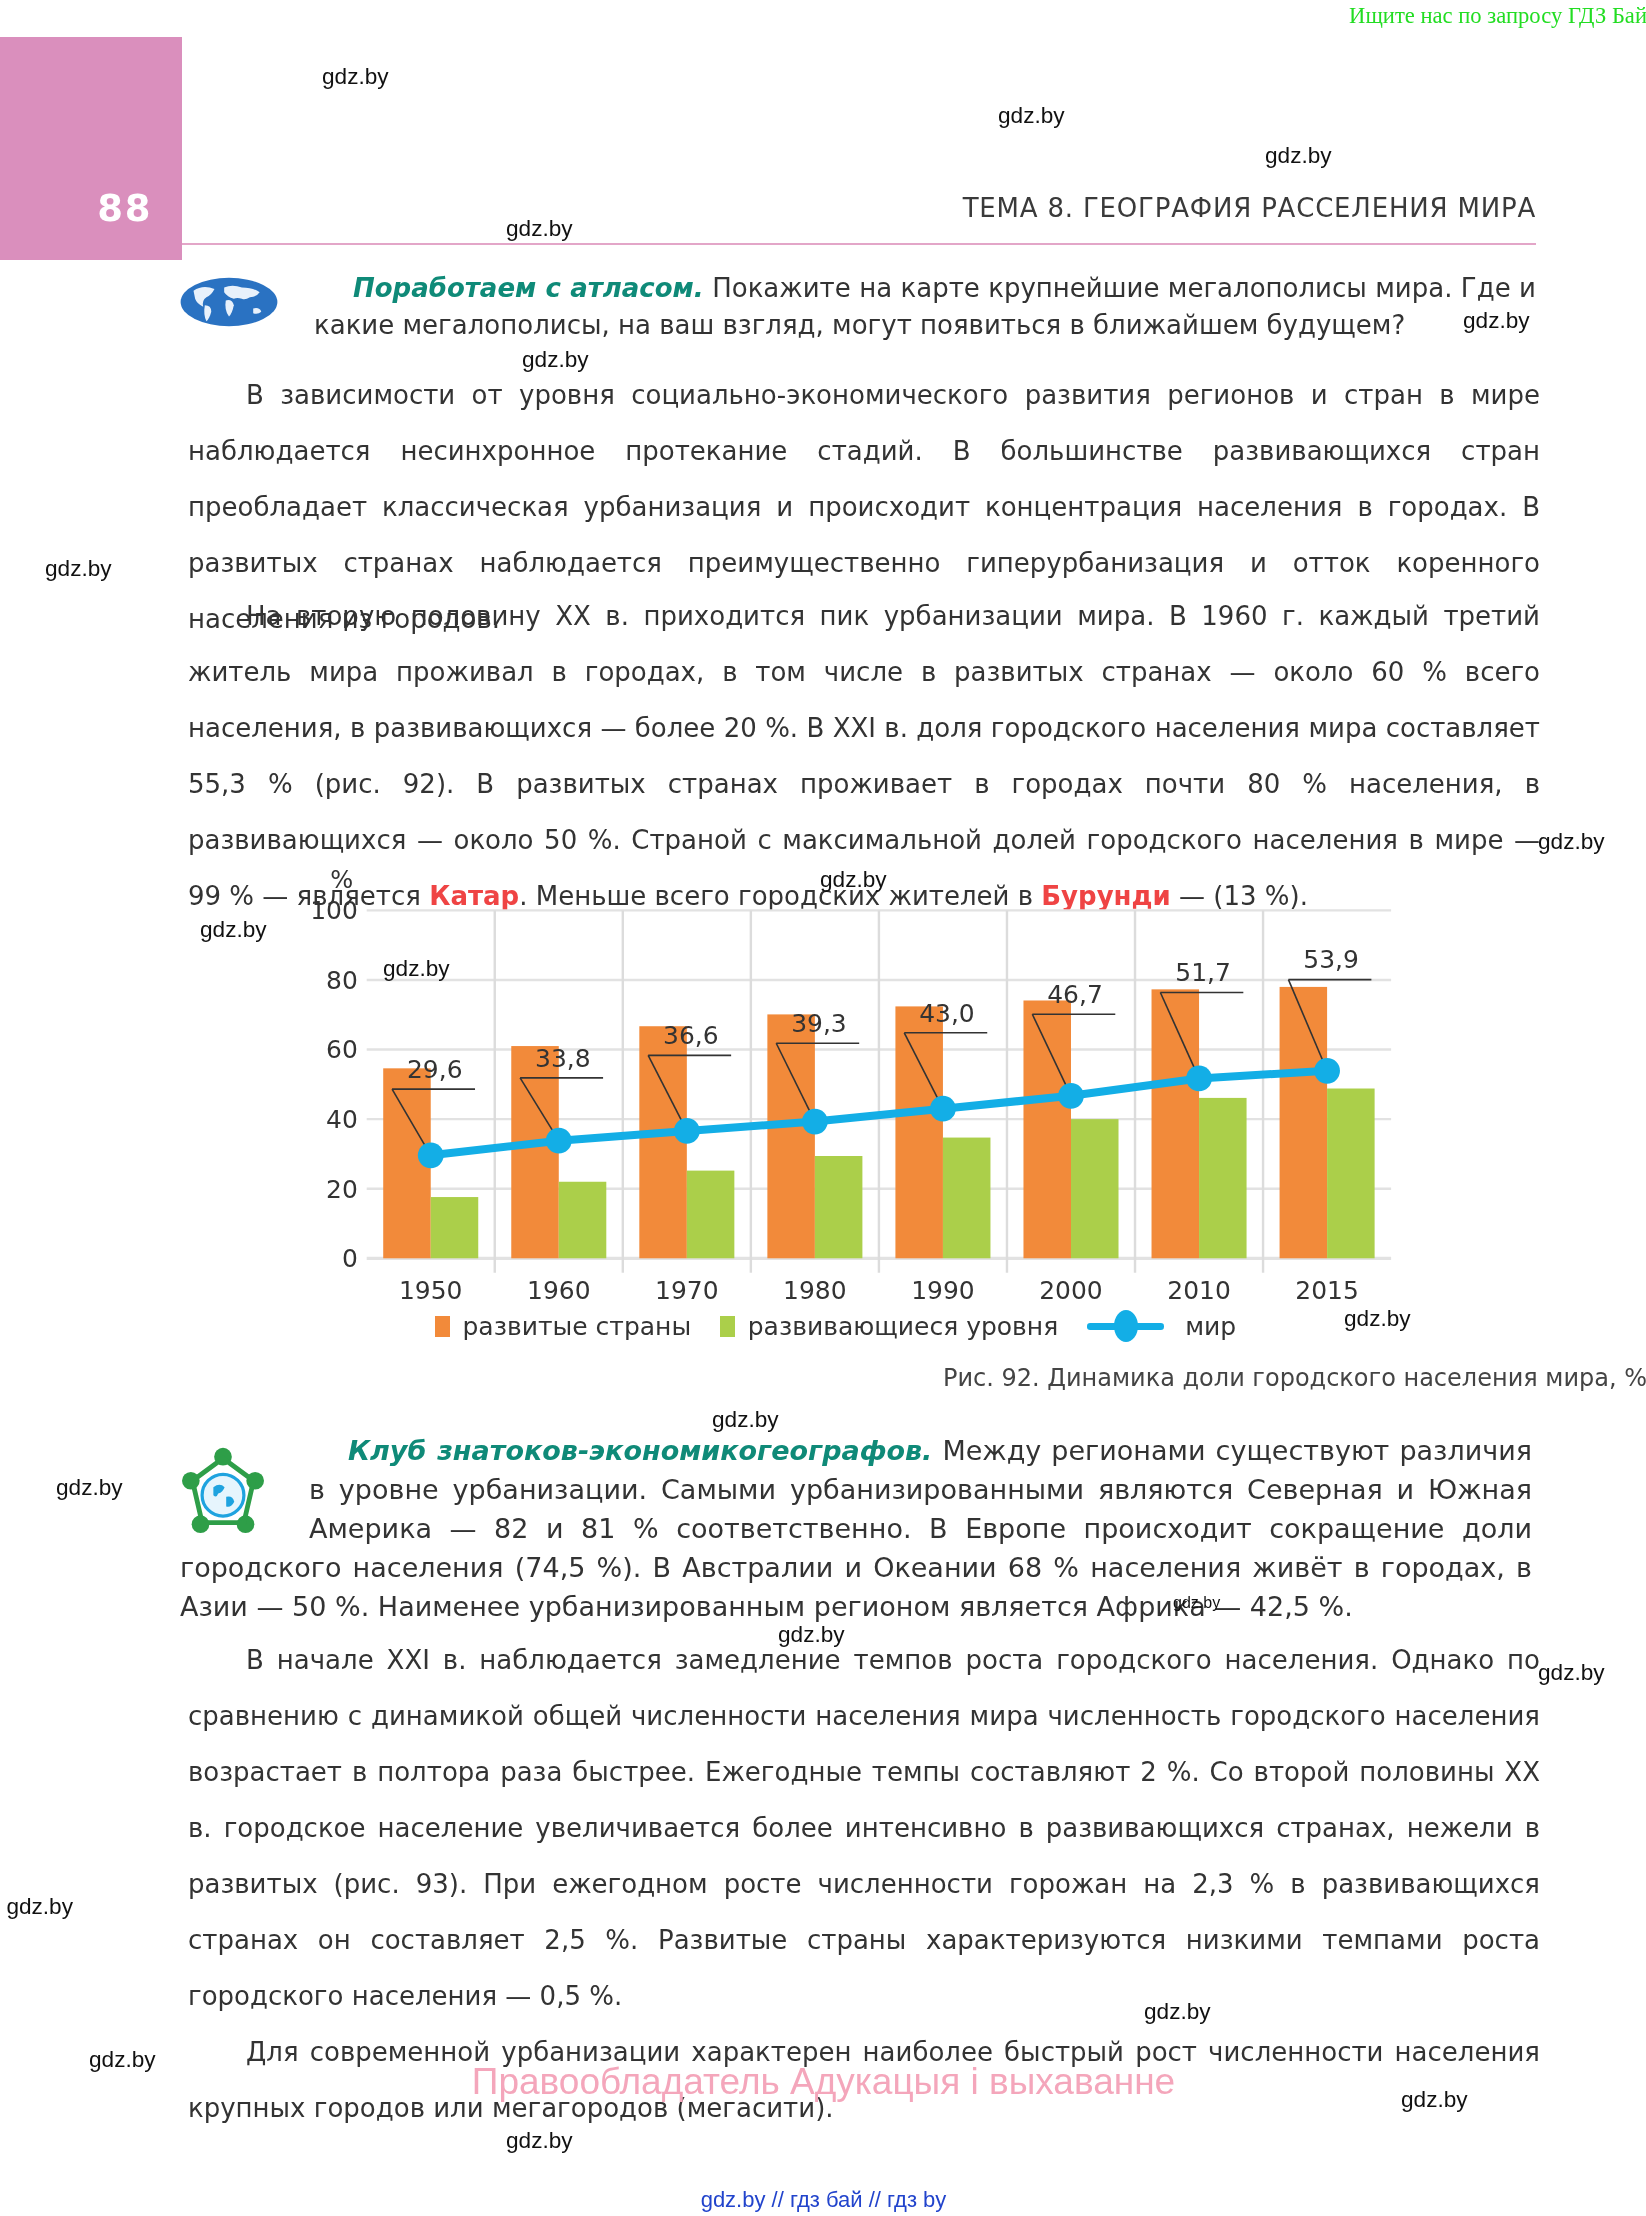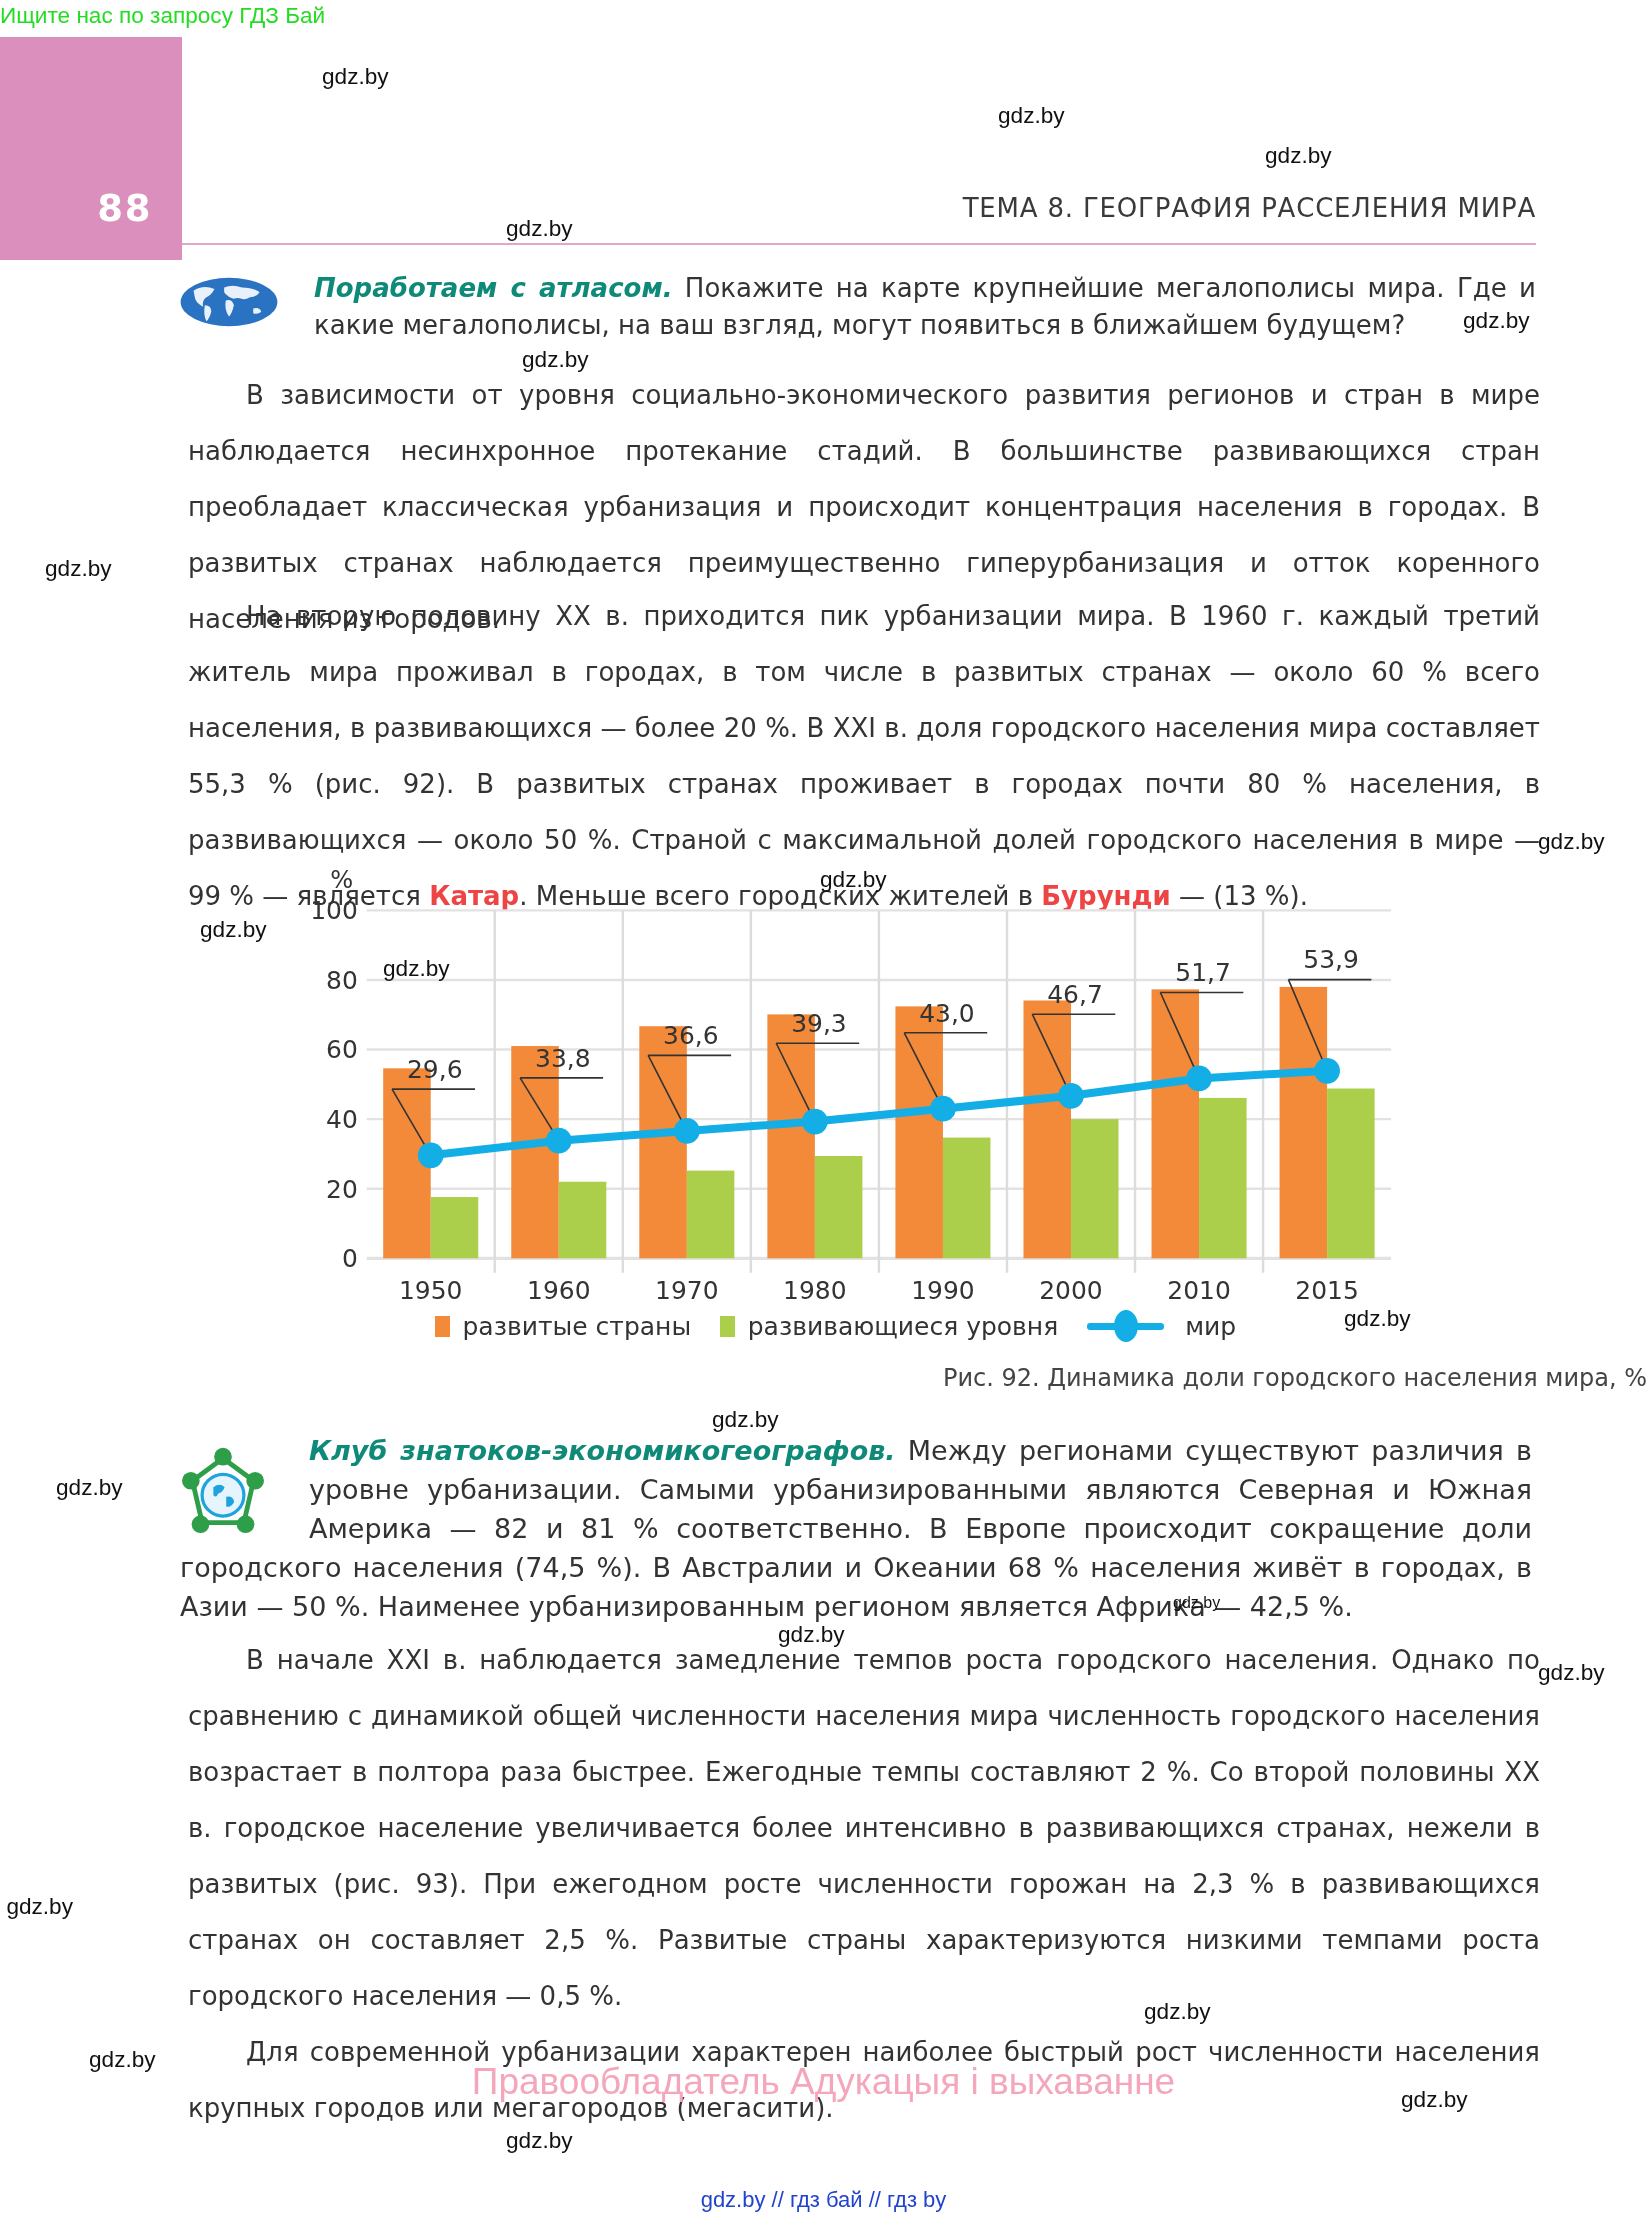--- a/index.html
+++ b/index.html
@@ -2,30 +2,30 @@
 <html style="font-size:13px"><head>
 <meta charset="utf-8">
 <style>
   * { box-sizing: border-box; margin: 0; padding: 0; }
   html, body { width: 1647px; height: 2216px; background: #ffffff; overflow: hidden; }
   body { position: relative; font-family: "DejaVu Sans", sans-serif; color: #333333; }
 
   .abs { position: absolute; }
   .watermark { position: absolute; font-family: "Liberation Sans", sans-serif; font-size: 22.6px; color: #111; white-space: nowrap; }
 
-  #top-banner { left: 0; width: 1647px; top: 3.2px; text-align: left; font-family: Liberation Sans, sans-serif; font-size: 22.6px; color: #22dd22; }
+  #top-banner { left: 0; width: 1647px; top: 3.2px; text-align: right; font-family: Liberation Serif, serif; font-size: 22.6px; color: #22dd22; }
 
   #page-tab { left: 0; top: 37px; width: 182px; height: 223px; background: #da8fbd; }
   #page-number { left: 0; top: 187px; width: 152px; text-align: right; font-family: "DejaVu Sans", sans-serif; font-weight: bold; font-size: 37px; color: #ffffff; letter-spacing: 1.6px; }
   #chapter-title { right: 111px; top: 193px; font-family: "DejaVu Sans", sans-serif; font-size: 26px; color: #3a3a3a; letter-spacing: 0.8px; white-space: nowrap; }
   #header-rule { left: 182px; top: 243px; width: 1354px; height: 2.4px; background: #e3a6c8; }
 
   .text-block { position: absolute; left: 188px; width: 1352px; font-family: "DejaVu Sans", sans-serif; font-size: 26px; line-height: 56px; color: #333333; text-align: justify; }
   .text-block p { text-indent: 58px; }
-  .teal-bold { color: #0f8a78; font-weight: bold; font-style: italic; }
+  .teal-bold { color: #0f8a78; font-weight: bold; font-style: italic; margin-left: 39px; }
   .red-bold { color: #ef4444; font-weight: bold; }
 
   #atlas-icon { left: 179px; top: 276px; width: 100px; height: 52px; }
   #atlas-block { left: 314px; width: 1222px; top: 270px; font-size: 26px; line-height: 37px; text-align: justify; }
 
   #para1 { top: 367px; }
   #para2 { top: 588px; }
 
   
   #chart { left: 306px; top: 854px; width: 1112px; height: 516px; }

